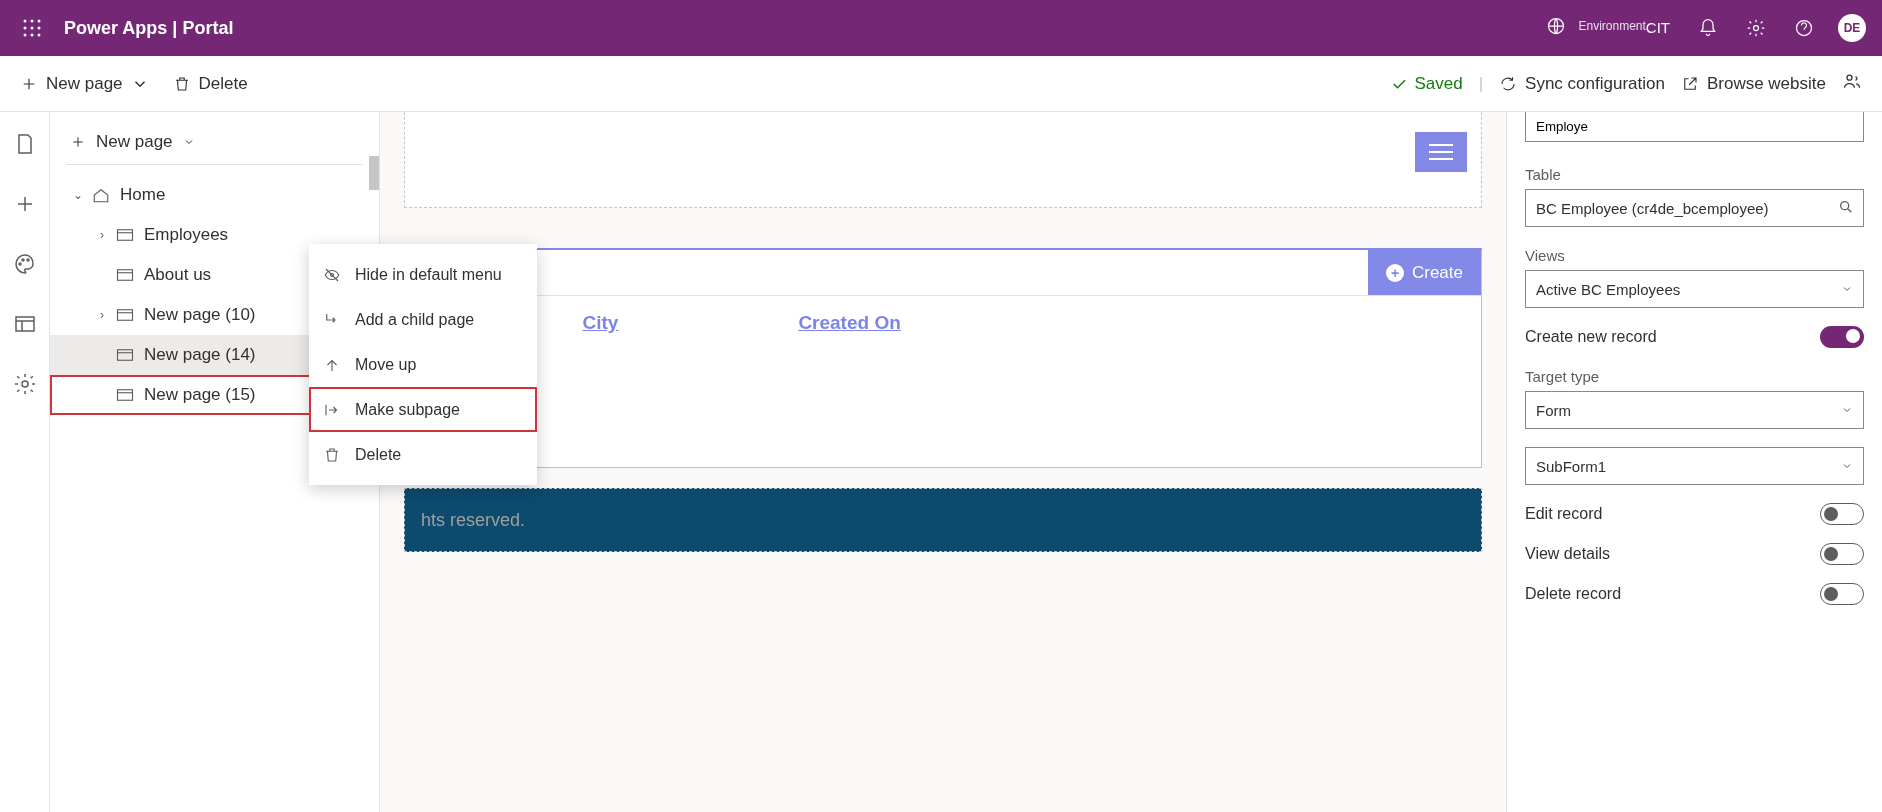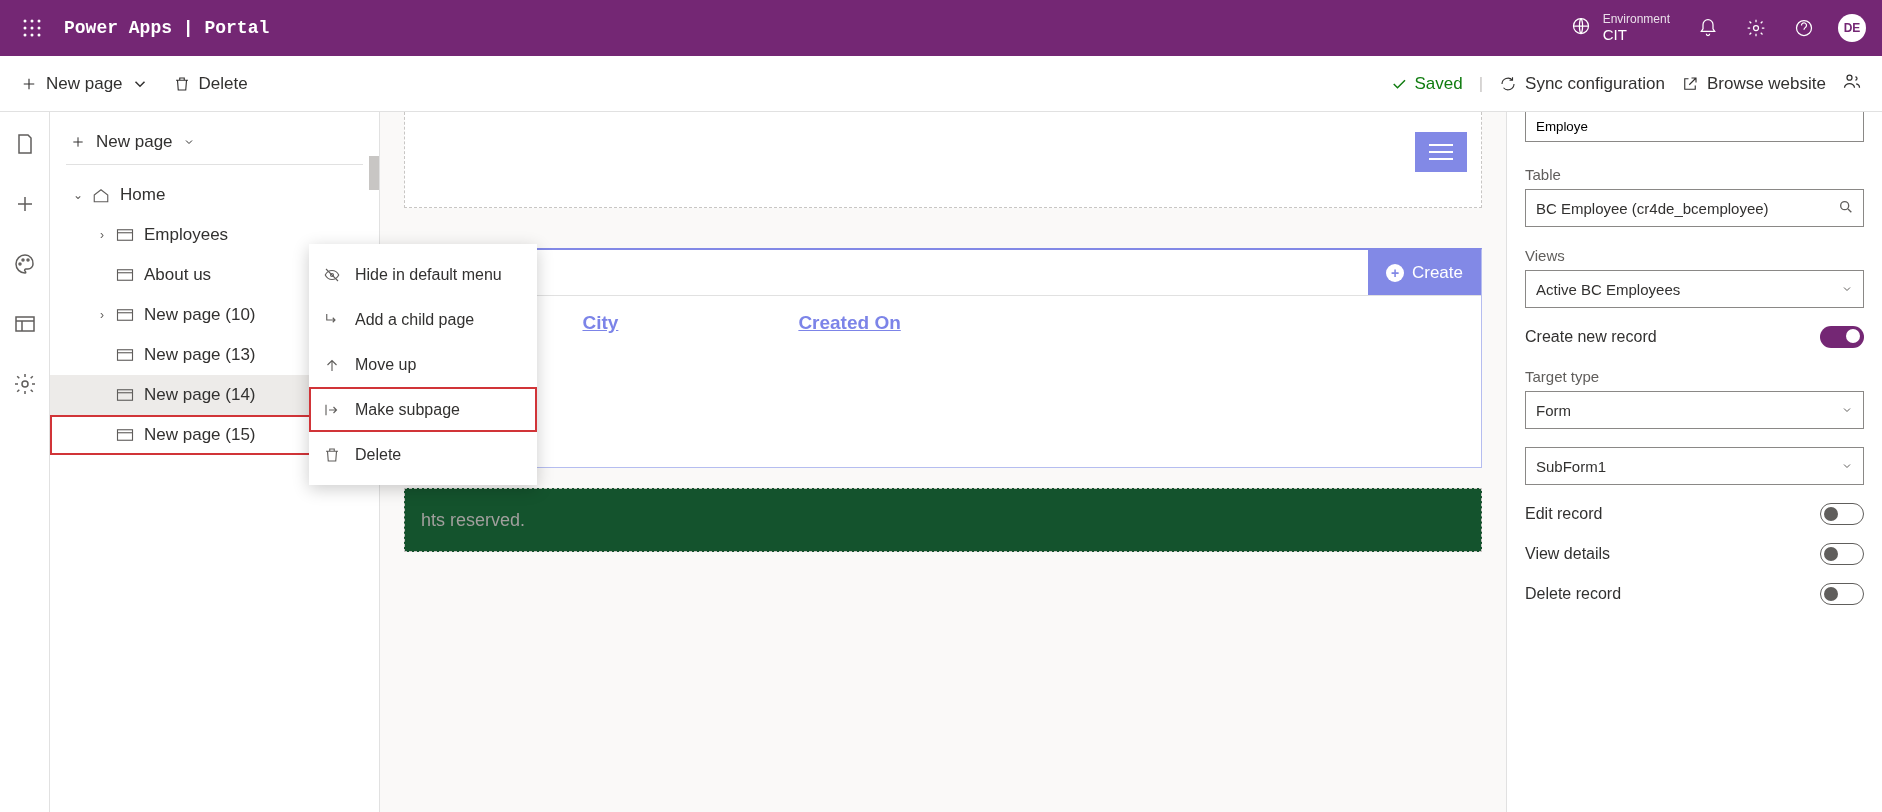--- a/index.html
+++ b/index.html
@@ -2,24 +2,24 @@
 <html><head>
 <meta charset="utf-8">
 <style>
 * { box-sizing: border-box; margin: 0; padding: 0; font-family: "Segoe UI", sans-serif; }
 body { width: 1882px; height: 812px; overflow: hidden; background: #fff; position: relative; }
 
 
 .header { height: 56px; background: #742774; color: #fff; display: flex; align-items: center; padding: 0 8px; }
 .waffle { width: 48px; display: flex; align-items: center; justify-content: center; cursor: pointer; }
 .waffle svg { fill: #fff; }
-.app-title { font-size: 18px; font-weight: 600; margin-left: 8px; font-family: Liberation Mono, monospace; }
+.app-title { font-size: 18px; font-weight: 600; margin-left: 8px; }
 .header-spacer { flex: 1; }
 .env-block { display: flex; align-items: center; gap: 12px; margin-right: 24px; }
-.env-text { display: flex; flex-direction: column; font-size: 13px; line-height: 1.2; }
+.env-text { display: flex; flex-direction: row; font-size: 13px; line-height: 1.2; }
 .env-text .env-label { font-size: 12px; opacity: .85; }
 .env-text .env-name { font-size: 15px; }
 .header-icons { display: flex; align-items: center; gap: 20px; margin-right: 8px; }
 .header-icons span, .header-icons div { cursor: pointer; display:flex; align-items:center; justify-content:center; width:28px; height:28px;}
 .avatar { width: 28px; height: 28px; border-radius: 50%; background: #fff; color: #742774; font-size: 12px; display: flex; align-items: center; justify-content: center; font-weight: 600; }
 
 
 .toolbar { height: 56px; border-bottom: 1px solid #e1e1e1; display: flex; align-items: center; padding: 0 20px; gap: 24px; font-size: 17px; color: #323130; }
 .tb-left { display: flex; gap: 24px; align-items: center; }
 .tb-item { display: flex; align-items: center; gap: 8px; cursor: pointer; color: #323130; }
@@ -53,21 +53,21 @@
 .canvas { flex: 1; background: #faf9f8; padding: 0 16px 0 16px; overflow:hidden; position:relative; }
 .canvas-inner { border-left:1px dashed #c8c6c4; border-right:1px dashed #c8c6c4; border-bottom:1px dashed #c8c6c4; height:96px; position:relative; margin:0 8px; background:#fff; }
 .hamburger { position:absolute; right:14px; top:20px; width:52px; height:40px; background:#8289e6; display:flex; align-items:center; justify-content:center; cursor:pointer; }
 .hamburger span{ display:block; width:24px; height:2px; background:#fff; box-shadow:0 -7px 0 #fff, 0 7px 0 #fff;}
 .list-block { margin:40px 8px 0 8px; border:1px solid #b5bdf0; border-top:2px solid #8289e6; background:#fff; min-height:220px; }
 .create-row { height:46px; display:flex; justify-content:flex-end; border-bottom:1px solid #e1e1e1; }
 .create-btn { background:#8289e6; color:#fff; padding:0 18px; display:flex; align-items:center; gap:8px; font-size:17px; cursor:pointer; }
 .create-btn .plus-circle{ width:18px; height:18px; border-radius:50%; background:#fff; color:#8289e6; display:flex; align-items:center; justify-content:center; font-weight:bold; font-size:14px;}
 .cols { display:flex; padding:16px 30px; gap:120px;text-align:right; }
 .cols a { color:#7c84e8; font-size:19px; font-weight:600; text-decoration:underline; cursor:pointer; }
-.footer-block { margin:20px 8px 0 8px; border:1px dashed #c8c6c4; background:#14532d; height:64px; display:flex; align-items:center; padding-left:16px; color:#a19f9d; font-size:18px;}
+.footer-block { margin:20px 8px 0 8px; border:1px dashed #c8c6c4; background:#0c4a6e; height:64px; display:flex; align-items:center; padding-left:16px; color:#a19f9d; font-size:18px;}
 
 
 .props { width: 376px; border-left: 1px solid #e1e1e1; padding: 0 18px; overflow:hidden; }
 .field-label { font-size: 15px; color: #605e5c; margin: 20px 0 6px; }
 .text-input { width: 100%; height: 38px; border: 1px solid #8a8886; padding: 0 10px; font-size: 15px; color:#323130; background:#fff; }
 .text-input.search { padding-right:36px; }
 .input-wrap { position:relative; }
 .search-icon-sm { position:absolute; right:10px; top:10px; color:#605e5c; }
 .select { width: 100%; height: 38px; border: 1px solid #8a8886; padding: 0 10px; font-size: 15px; color:#323130; display:flex; align-items:center; justify-content:space-between; background:#fff; cursor:pointer;}
 .toggle-row { display:flex; justify-content:space-between; align-items:center; margin-top:18px; font-size:16px; color:#323130;}
@@ -262,30 +262,20 @@
         <li class="indent-1">
           <span class="chev">›</span>
           <span class="page-icon">
             <svg width="18" height="14" viewBox="0 0 24 18" stroke="#605e5c" fill="none" stroke-width="1.5">
               <rect x="2" y="2" width="20" height="14"></rect>
               <path d="M2 6h20"></path>
             </svg>
           </span>
           <span>New page (10)</span>
         </li>
-        <li class="indent-1">
-          <span class="chev"></span>
-          <span class="page-icon">
-            <svg width="18" height="14" viewBox="0 0 24 18" stroke="#605e5c" fill="none" stroke-width="1.5">
-              <rect x="2" y="2" width="20" height="14"></rect>
-              <path d="M2 6h20"></path>
-            </svg>
-          </span>
-          <span>New page (13)</span>
-        </li>
         <li class="indent-1 selected">
           <span class="chev"></span>
           <span class="page-icon">
             <svg width="18" height="14" viewBox="0 0 24 18" stroke="#605e5c" fill="none" stroke-width="1.5">
               <rect x="2" y="2" width="20" height="14"></rect>
               <path d="M2 6h20"></path>
             </svg>
           </span>
           <span>New page (14)</span>
         </li>

